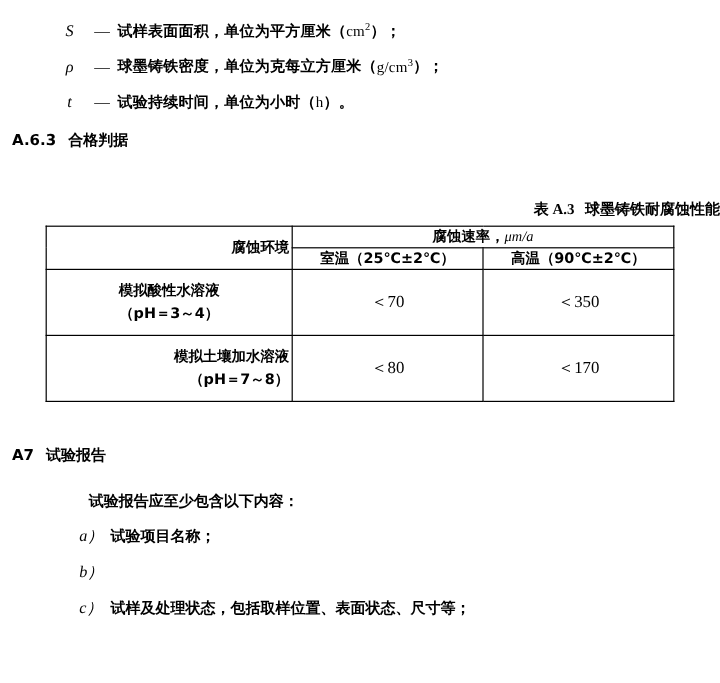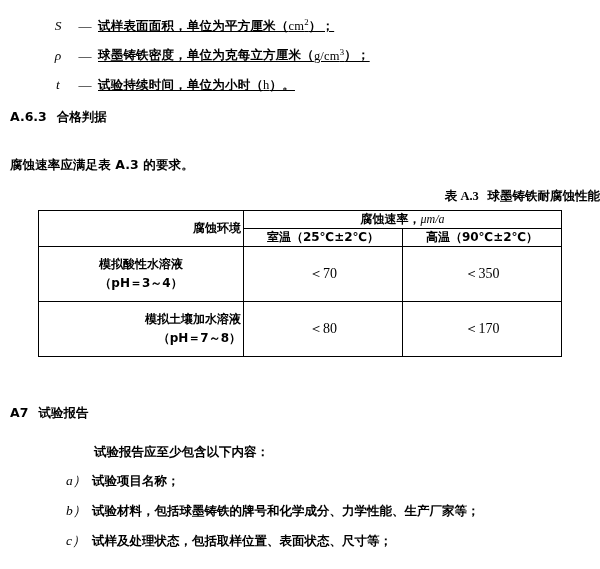--- a/index.html
+++ b/index.html
@@ -46,21 +46,20 @@
   .sym-row .dash {
     width: 26px;
     flex: 0 0 26px;
     text-align: center;
   }
   .sym-row .desc {
     font-family: "DejaVu Sans", sans-serif;
     font-size: 12.5px;
     font-weight: bold;
     letter-spacing: 0.2px;
-    text-decoration: underline;
   }
   .desc .unit {
     font-family: "Liberation Serif", serif;
     font-weight: normal;
     font-style: normal;
   }
   sup { font-size: 0.7em; vertical-align: super; }
 
   .top-block {
     padding-top: 16px;
@@ -133,29 +132,29 @@
     font-family: "Liberation Serif", serif;
     font-weight: normal;
   }
   .cell-two-line { line-height: 1.6; }
 
   .section-head {
     font-family: "DejaVu Sans", sans-serif;
     font-size: 12.5px;
     font-weight: bold;
     padding-left: 10px;
-    margin-top: 48px;
+    margin-top: 36px;
   }
   .section-head .num { margin-right: 10px; }
 
   .report-intro {
     font-family: "DejaVu Sans", sans-serif;
     font-size: 12.5px;
     font-weight: bold;
-    padding-left: 94px;
+    padding-left: 74px;
     margin-top: 22px;
   }
 
   ol.report-list {
     list-style: none;
     margin: 0;
     padding: 0;
     padding-left: 66px;
     margin-top: 10px;
   }
@@ -205,21 +204,20 @@
 
     </div>
   </div>
 
   <div class="heading">
     <span class="num">A.6.3</span><span>合格判据</span>
   </div>
 
   <div class="para">
     <span class="indent"></span><br>
-    <span>腐蚀速率应满足表 A.3 的要求。</span>
   </div>
 
   <div class="table-title">
     <span class="lat">表 A.3</span>&nbsp;&nbsp;<span>球墨铸铁耐腐蚀性能</span>
   </div>
 
   <table class="data">
     <tbody>
       <tr>
         <td rowspan="2" style="width:200px;text-align:right;">腐蚀环境</td>
@@ -254,21 +252,20 @@
 
   <div class="report-intro">试验报告应至少包含以下内容：</div>
 
   <ol class="report-list">
     <li>
       <span class="marker">a）</span>
       <span class="txt">试验项目名称；</span>
     </li>
     <li>
       <span class="marker">b）</span>
-      <span class="txt">试验材料，包括球墨铸铁的牌号和化学成分、力学性能、生产厂家等；</span>
     </li>
     <li>
       <span class="marker">c）</span>
       <span class="txt">试样及处理状态，包括取样位置、表面状态、尺寸等；</span>
     </li>
 
   </ol>
 
 </div>
 

